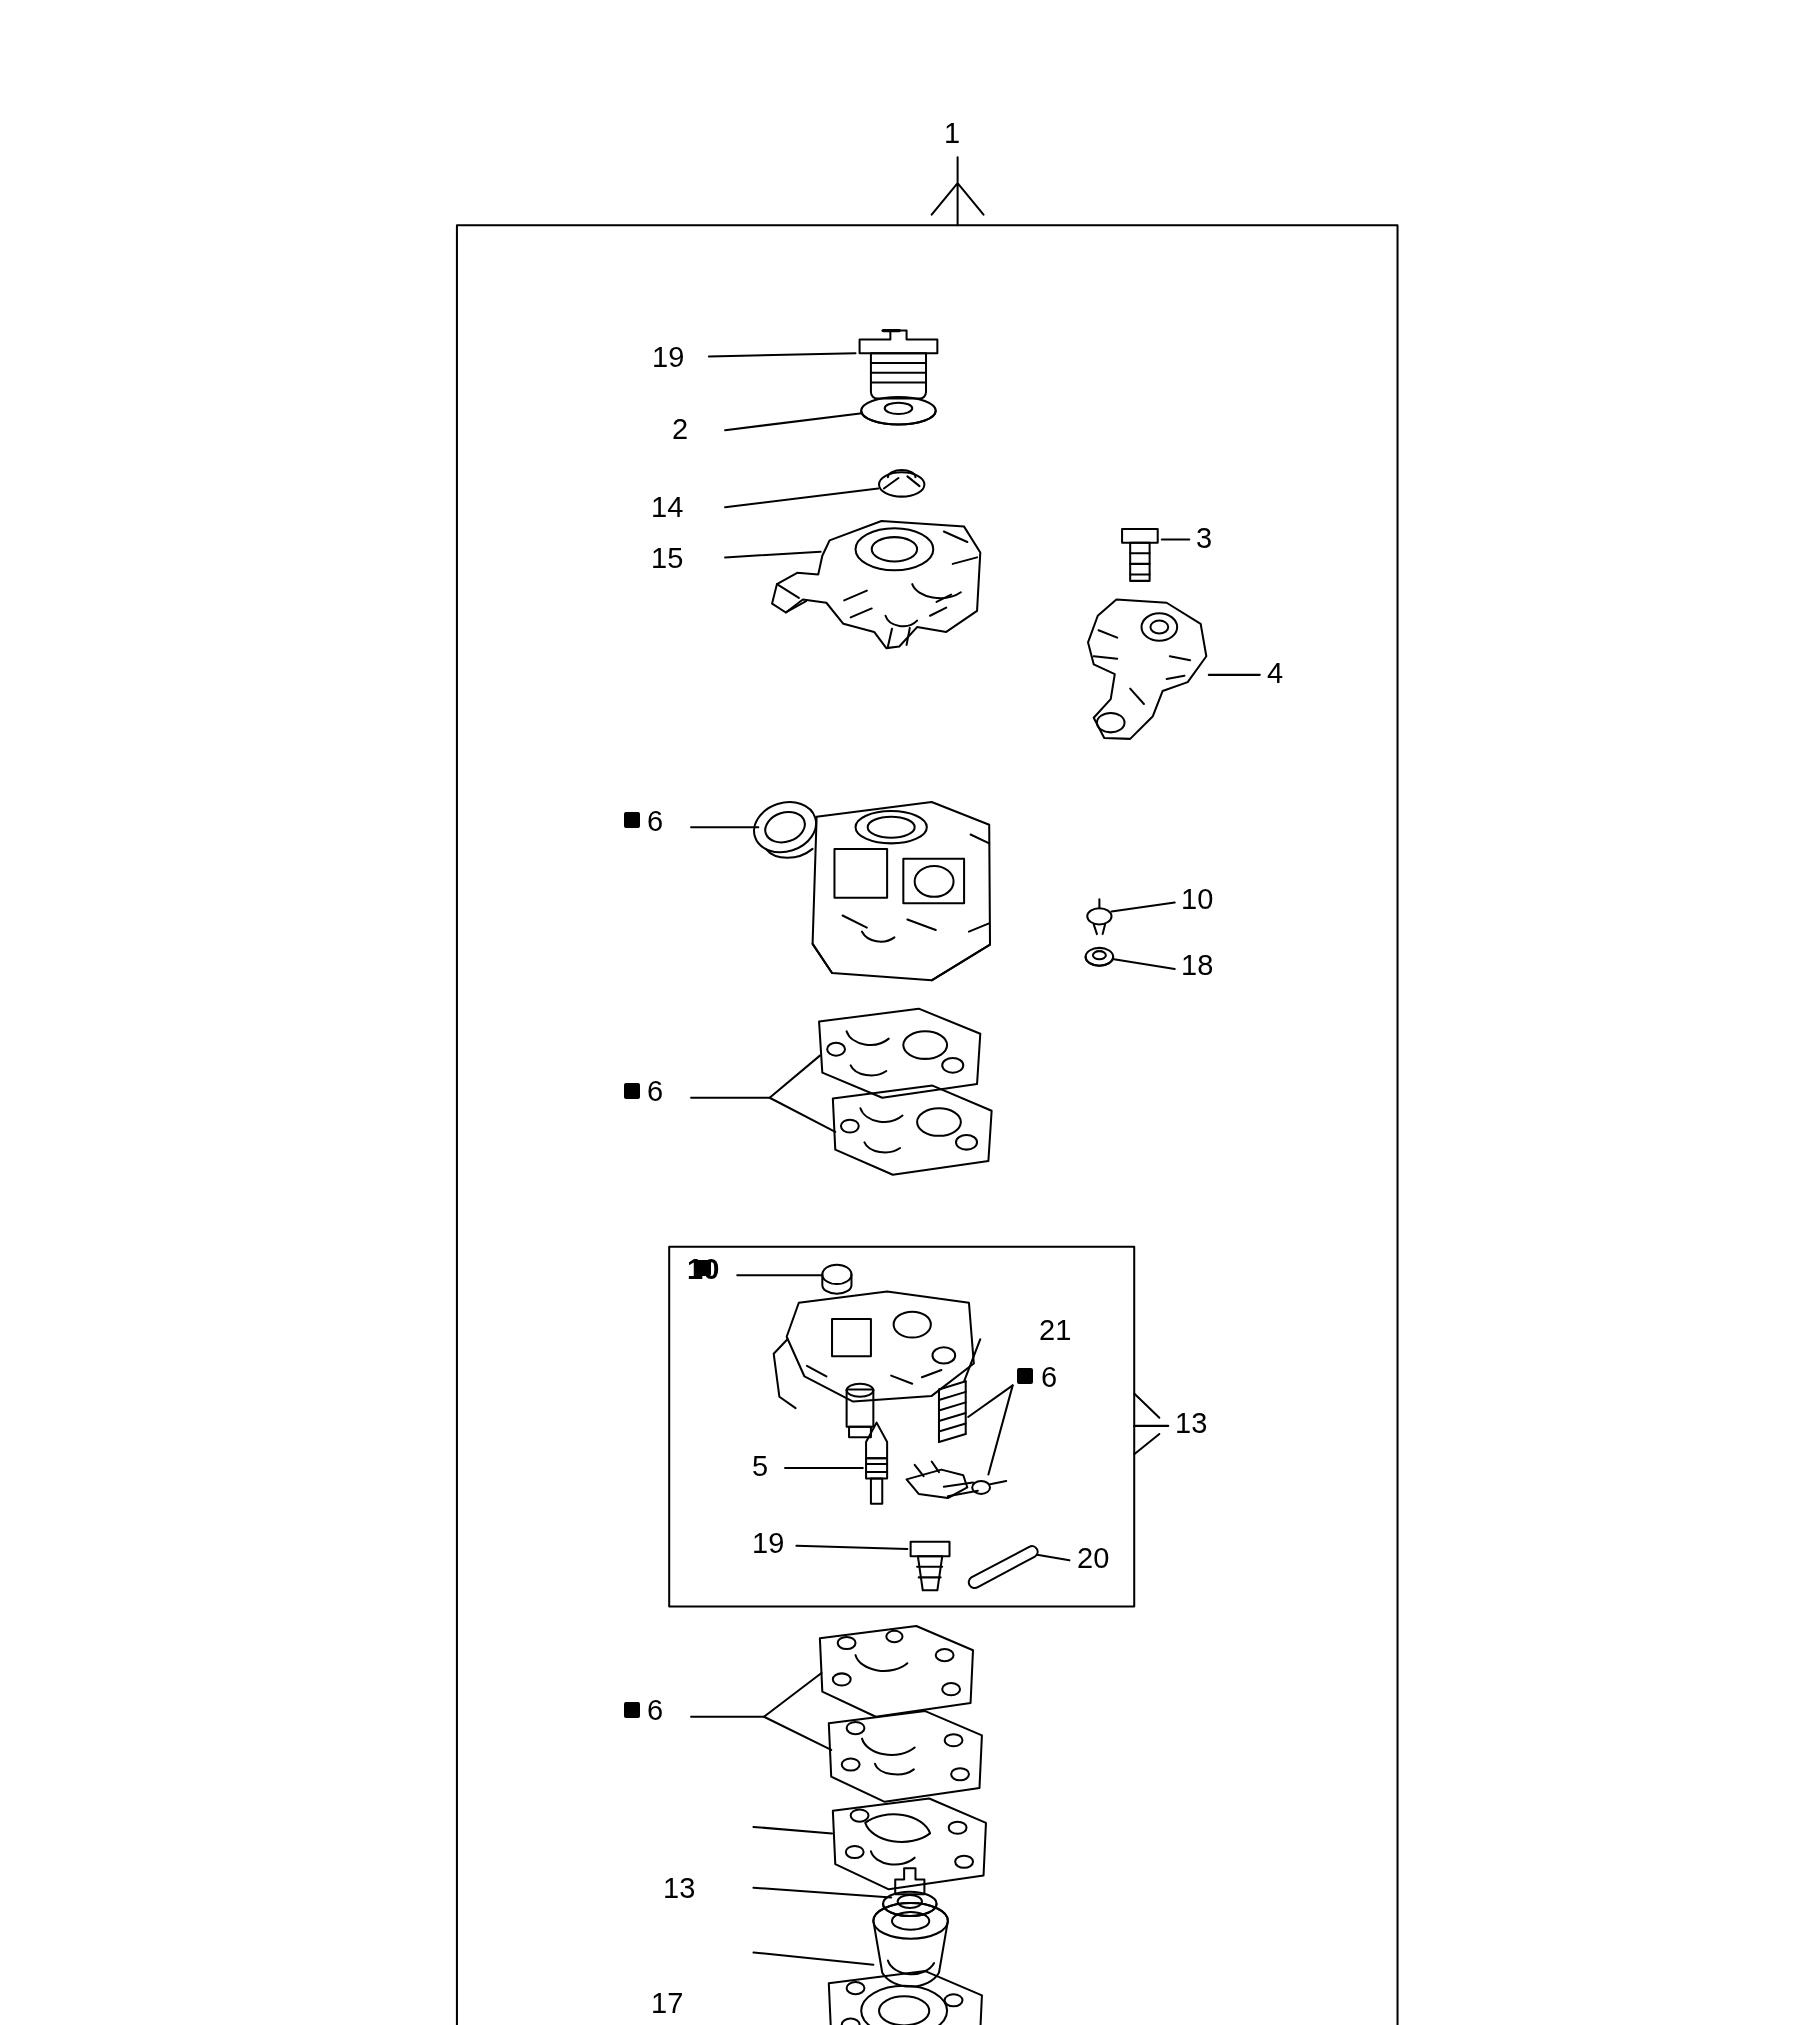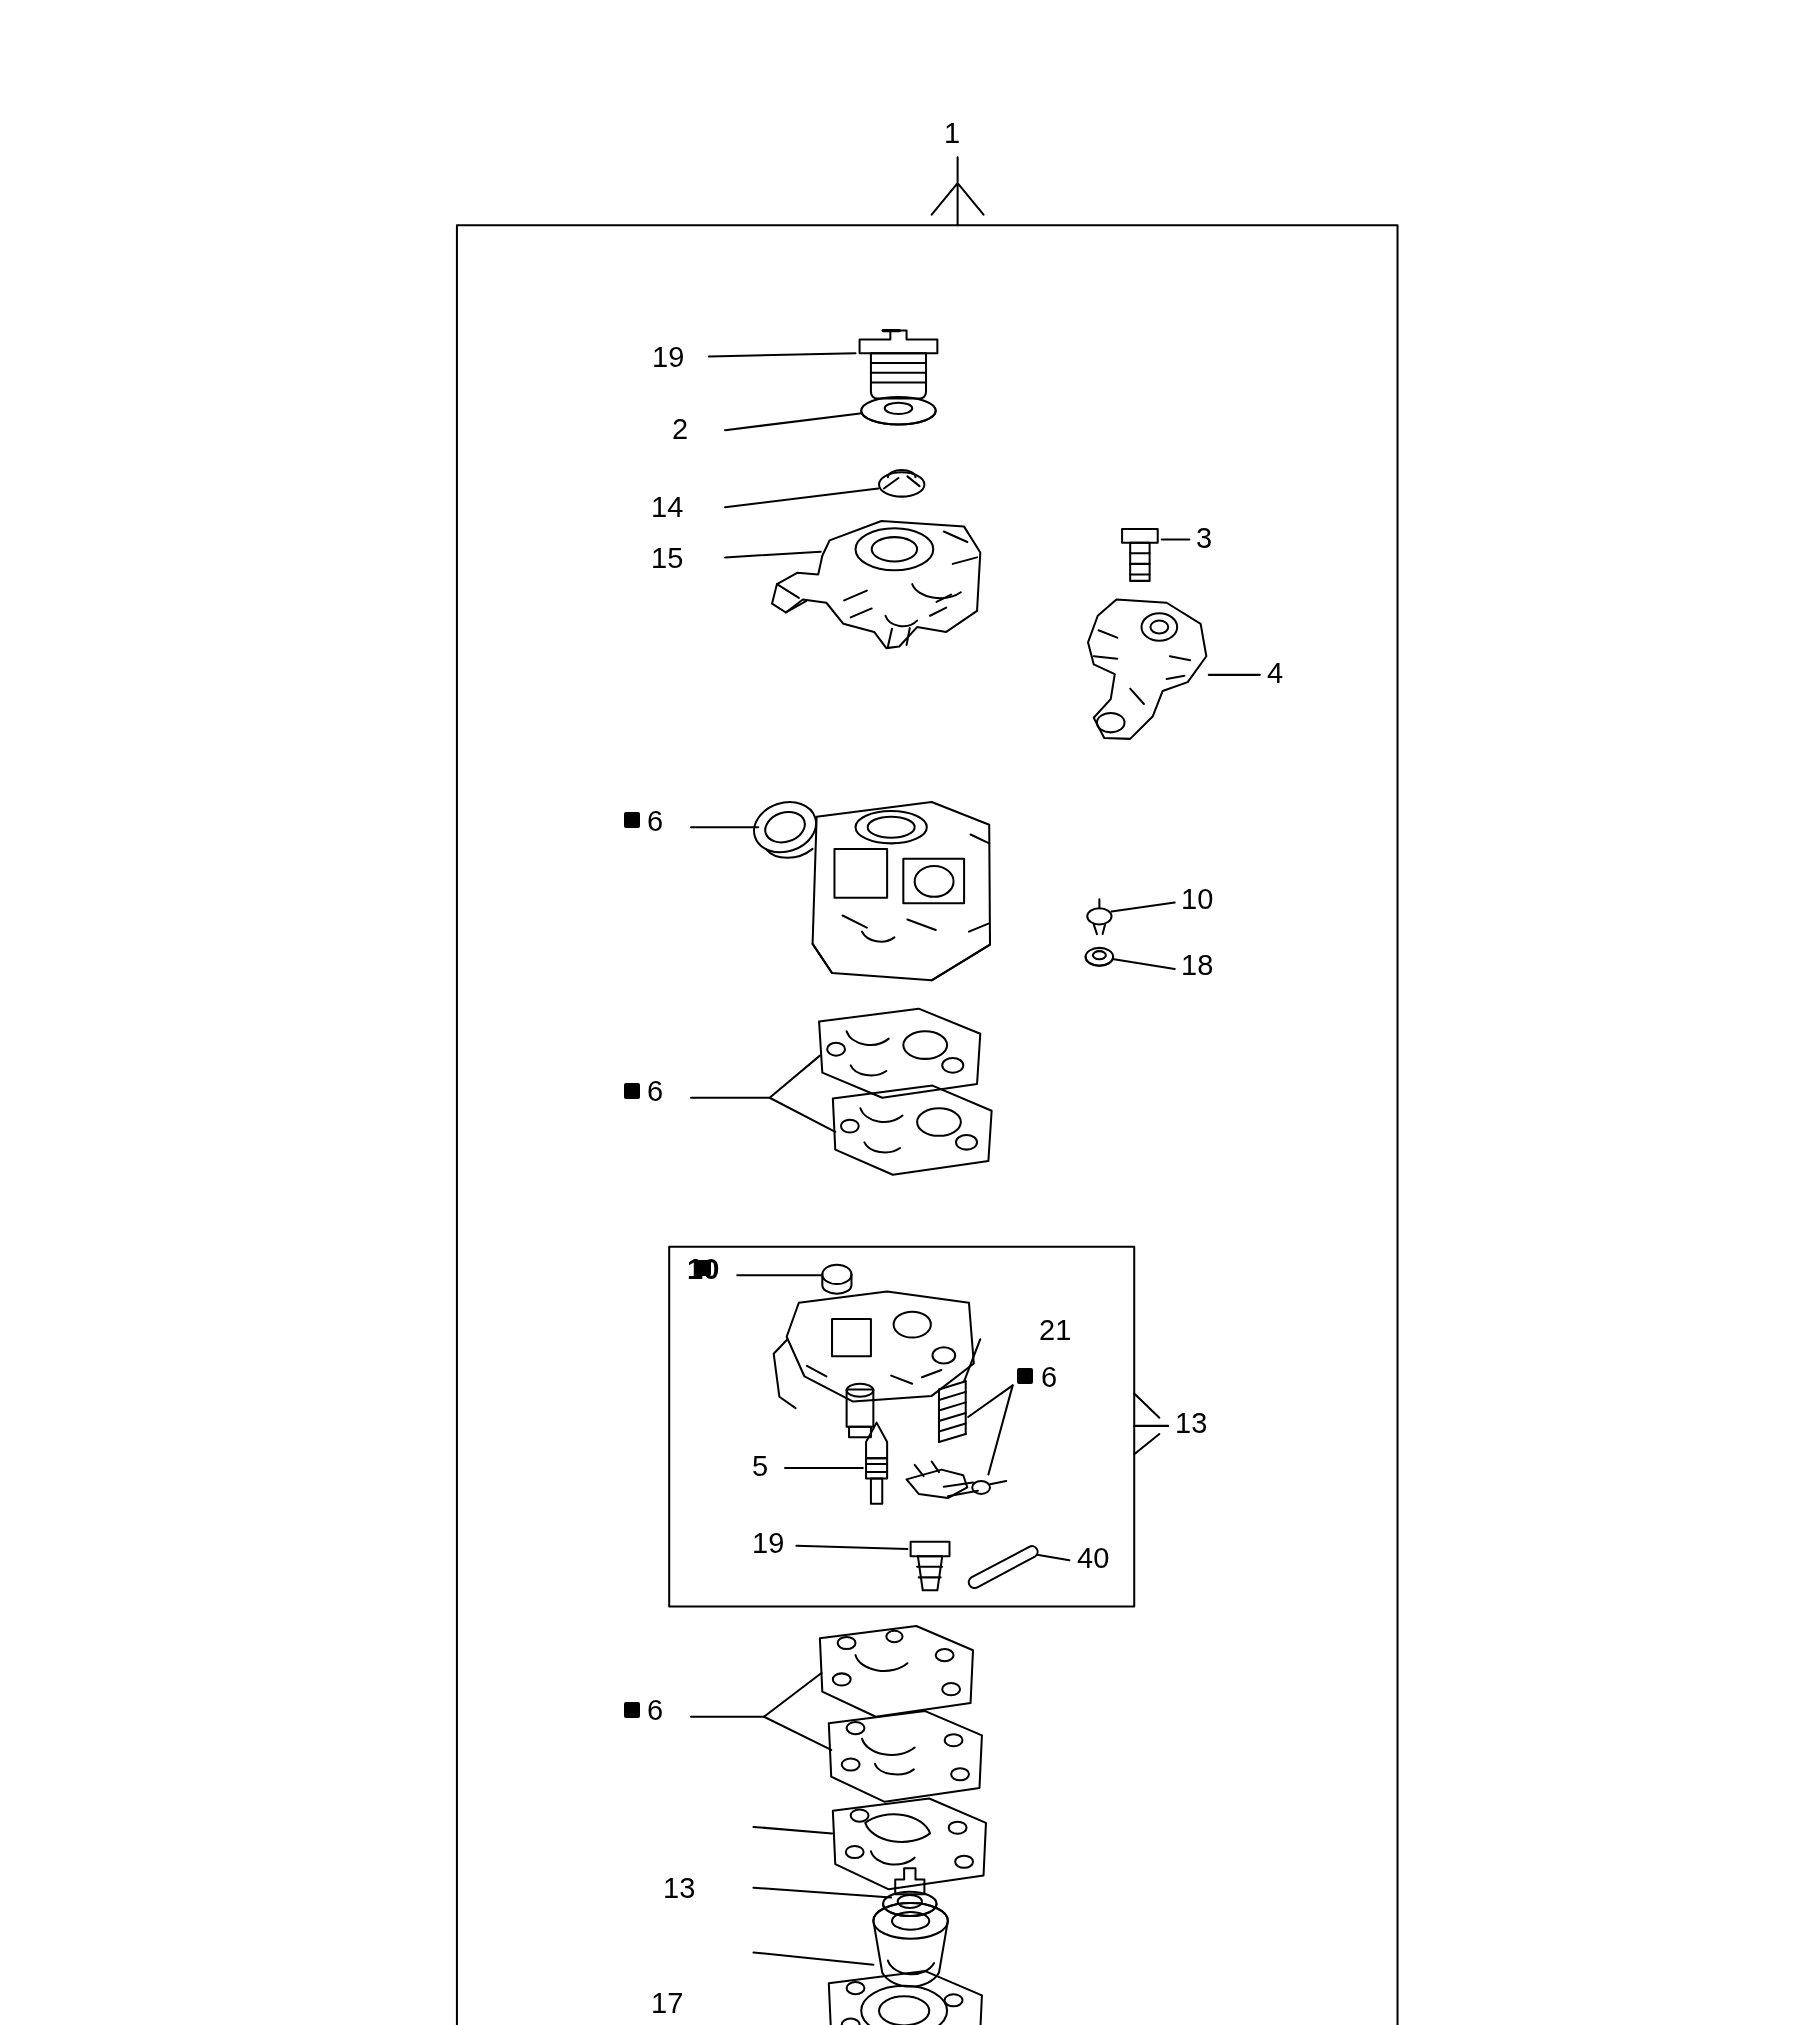--- a/index.html
+++ b/index.html
@@ -318,21 +318,21 @@
   <div class="lbl" style="left:687px; top:1255px;font-weight:bold;">10</div>
 
   <div class="lbl" style="left:1039px; top:1316px;">21</div>
 
   <div class="kit-sq" style="left:1017px; top:1368px;"></div>
   <div class="lbl" style="left:1041px; top:1363px;">6</div>
 
   <div class="lbl" style="left:1175px; top:1409px;">13</div>
   <div class="lbl" style="left:752px; top:1452px;">5</div>
   <div class="lbl" style="left:752px; top:1529px;">19</div>
-  <div class="lbl" style="left:1077px; top:1544px;">40</div>
+  <div class="lbl" style="left:1077px; top:1544px;">20</div>
 
   <div class="kit-sq" style="left:624px; top:1702px;"></div>
   <div class="lbl" style="left:647px; top:1696px;">6</div>
 
   <div class="lbl" style="left:663px; top:1874px;">13</div>
   <div class="lbl" style="left:651px; top:1980px;margin-top:9px;">17</div>
 
 </div>
 
 

